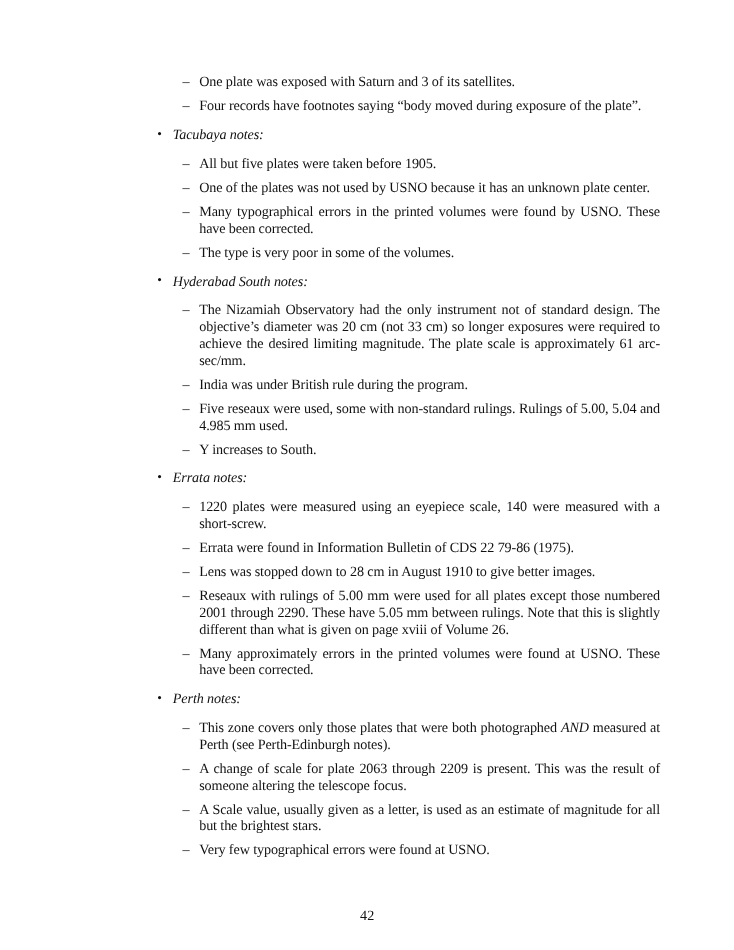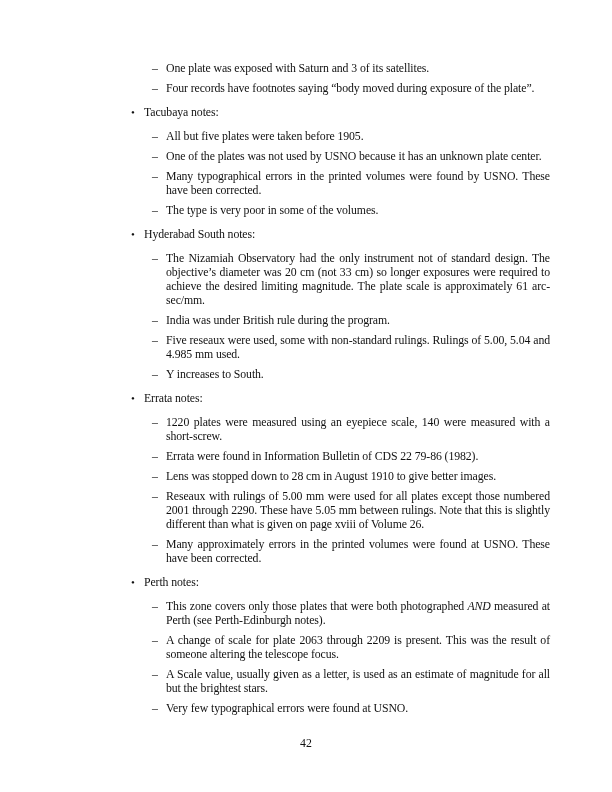--- a/index.html
+++ b/index.html
@@ -43,26 +43,26 @@
   .items > .item:first-child { margin-top: 0; }
   .marker-dash {
     flex: none;
     width: 14px;
   }
   .item-text {
     flex: 1;
     text-align: justify;
   }
   .item-text em { }
-  .section-title-text { text-align: left; }
+  .section-title-text { text-align: left; font-style: italic; }
   .page-number {
     position: absolute;
     left: 0;
     right: 0;
-    top: 736px;
+    top: 756px;
     text-align: center;
     font-size: 11.8px;
     line-height: 14px;
   }
 </style>
 </head>
 <body>
 
 <div class="page">
   <div class="doc">
@@ -132,21 +132,21 @@
       <span class="marker-bullet">•</span>
       <span class="section-title-text">Errata notes:</span>
     </div>
     <div class="items">
           <div class="item">
     <span class="marker-dash">–</span>
     <span class="item-text">1220 plates were measured using an eyepiece scale, 140 were measured with a short-screw.</span>
   </div>
           <div class="item">
     <span class="marker-dash">–</span>
-    <span class="item-text">Errata were found in Information Bulletin of CDS 22 79-86 (1982).</span>
+    <span class="item-text">Errata were found in Information Bulletin of CDS 22 79-86 (1975).</span>
   </div>
           <div class="item">
     <span class="marker-dash">–</span>
     <span class="item-text">Lens was stopped down to 28 cm in August 1910 to give better images.</span>
   </div>
           <div class="item">
     <span class="marker-dash">–</span>
     <span class="item-text">Reseaux with rulings of 5.00 mm were used for all plates except those numbered 2001 through 2290. These have 5.05 mm between rulings. Note that this is slightly different than what is given on page xviii of Volume 26.</span>
   </div>
           <div class="item">

